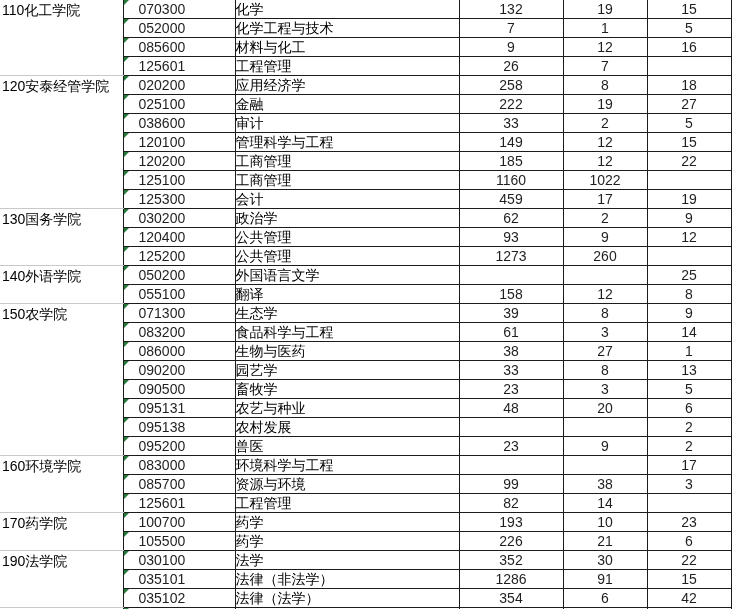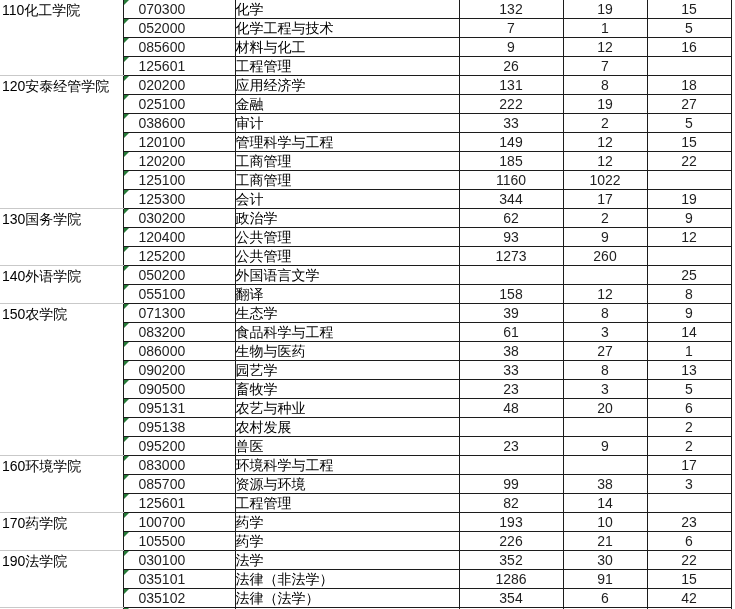--- a/index.html
+++ b/index.html
@@ -105,21 +105,21 @@
           <td class="code-cell"><span class="tri"></span><span>125601</span></td>
           <td class="name-cell">工程管理</td>
           <td class="num-cell">26</td>
           <td class="num-cell">7</td>
           <td class="num-cell"></td>
         </tr>
         <tr>
           <td class="a-cell" rowspan="7">120安泰经管学院</td>
           <td class="code-cell"><span class="tri"></span><span>020200</span></td>
           <td class="name-cell">应用经济学</td>
-          <td class="num-cell">131</td>
+          <td class="num-cell">258</td>
           <td class="num-cell">8</td>
           <td class="num-cell">18</td>
         </tr>
         <tr>
           <td class="code-cell"><span class="tri"></span><span>025100</span></td>
           <td class="name-cell">金融</td>
           <td class="num-cell">222</td>
           <td class="num-cell">19</td>
           <td class="num-cell">27</td>
         </tr>
@@ -147,21 +147,21 @@
         <tr>
           <td class="code-cell"><span class="tri"></span><span>125100</span></td>
           <td class="name-cell">工商管理</td>
           <td class="num-cell">1160</td>
           <td class="num-cell">1022</td>
           <td class="num-cell"></td>
         </tr>
         <tr>
           <td class="code-cell"><span class="tri"></span><span>125300</span></td>
           <td class="name-cell">会计</td>
-          <td class="num-cell">344</td>
+          <td class="num-cell">459</td>
           <td class="num-cell">17</td>
           <td class="num-cell">19</td>
         </tr>
         <tr>
           <td class="a-cell" rowspan="3">130国务学院</td>
           <td class="code-cell"><span class="tri"></span><span>030200</span></td>
           <td class="name-cell">政治学</td>
           <td class="num-cell">62</td>
           <td class="num-cell">2</td>
           <td class="num-cell">9</td>

